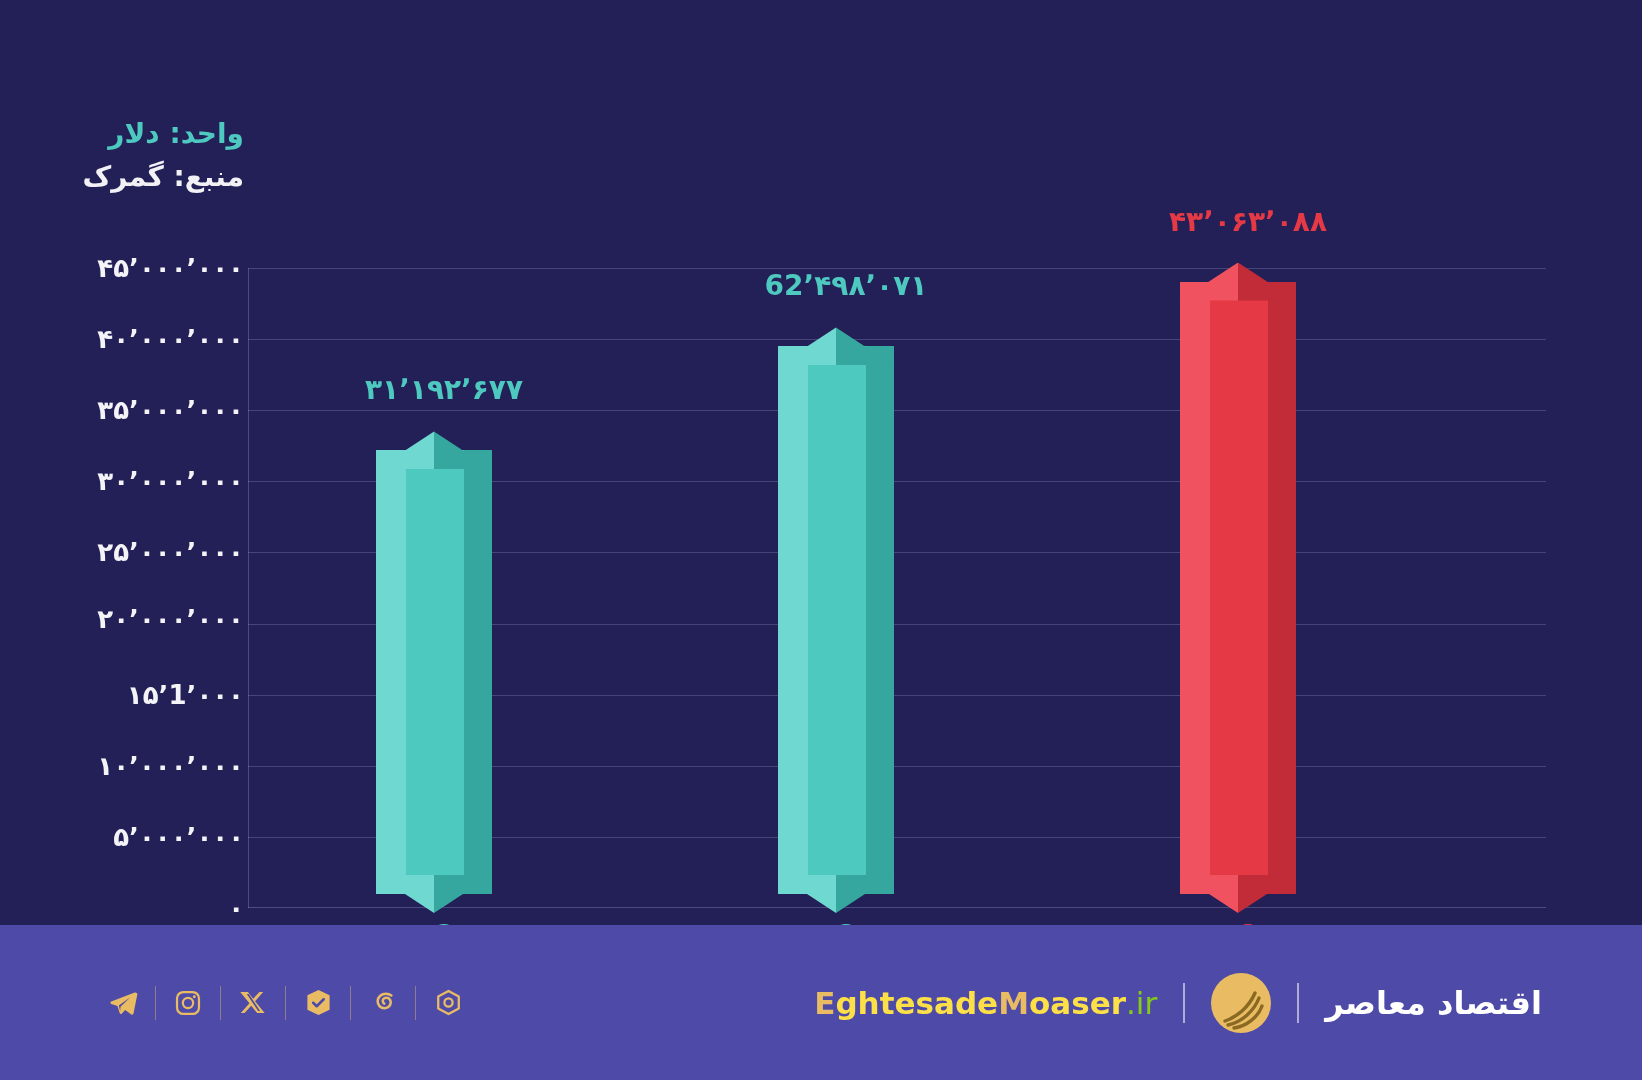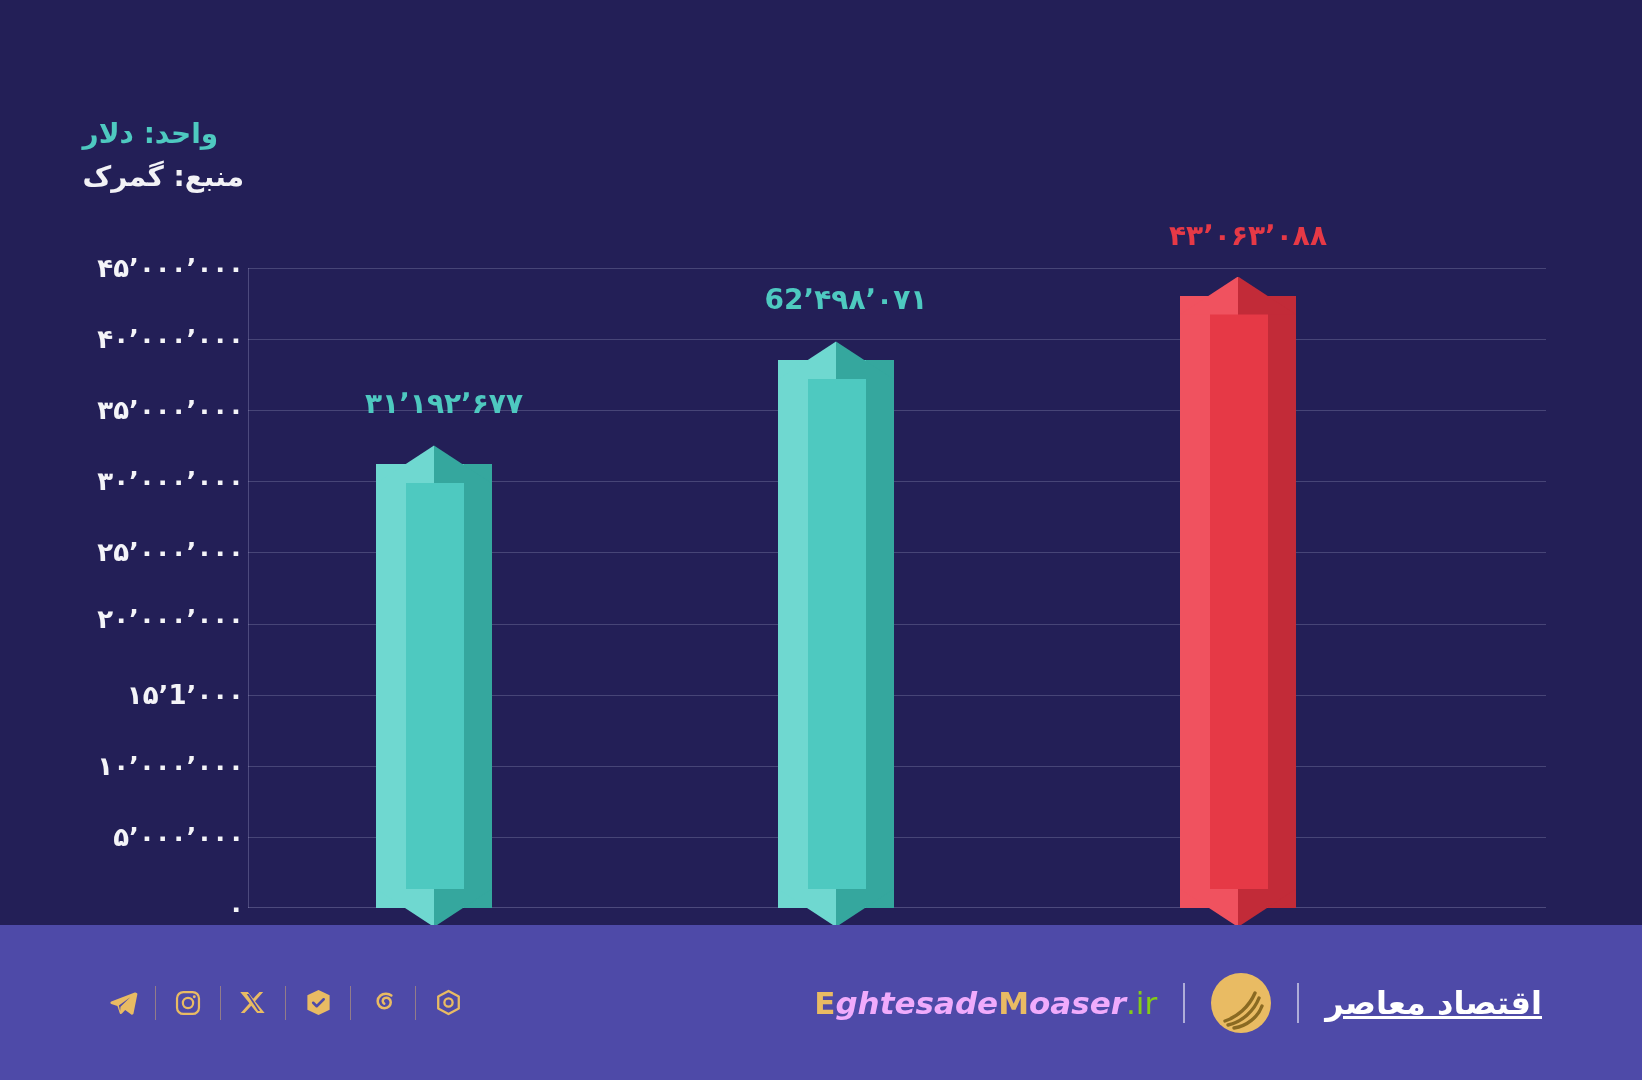--- a/index.html
+++ b/index.html
@@ -7,21 +7,21 @@
     width:1642px;height:1080px;overflow:hidden;
     background:#231f57;
     font-family:"DejaVu Sans","Liberation Sans",sans-serif;
     position:relative;
   }
   #infographic{position:absolute;inset:0;background:#231f57;}
 
   
   .meta-block{
     position:absolute;top:112px;right:1398px;
-    text-align:left;direction:rtl;line-height:1.55;
+    text-align:right;direction:rtl;line-height:1.55;
   }
   .meta-unit{font-size:28px;color:#4ec9c0;font-weight:700;white-space:nowrap;}
   .meta-source{font-size:28px;color:#f2f2f6;font-weight:700;white-space:nowrap;}
 
   .chart-title{
     position:absolute;top:108px;left:0;right:0;
     text-align:center;
     color:#e9bb63;
     font-size:52px;font-weight:700;
     letter-spacing:-.5px;
@@ -48,21 +48,21 @@
   }
   .ytick{
     position:absolute;right:1302px;
     transform:translateY(-50%);
     color:#f4f4f8;font-size:26px;font-weight:600;
     white-space:nowrap;direction:ltr;margin-left:20px;
   }
 
   
   .bar-slot{position:absolute;bottom:0;width:200px;height:100%;}
-  .bar-wrap{position:absolute;bottom:0;left:50%;transform:translateX(-50%);width:96px;}
+  .bar-wrap{position:absolute;bottom:14px;left:50%;transform:translateX(-50%);width:96px;}
   .bar-body{position:relative;width:116px;}
   .bar-left{position:absolute;left:0;top:0;bottom:0;width:30px;}
   .bar-right{position:absolute;right:0;top:0;bottom:0;width:28px;}
   .bar-cap{
     position:absolute;left:0;right:0;top:-19px;height:38px;
   }
   .cap-a{position:absolute;left:0;top:0;width:50%;height:100%;}
   .cap-b{position:absolute;right:0;top:0;width:50%;height:100%;}
   .bar-foot{
     position:absolute;left:0;right:0;bottom:-19px;height:38px;
@@ -87,30 +87,30 @@
 
   
   .footer{
     position:absolute;left:0;right:0;bottom:0;height:155px;
     background:#4e4aa8;
   }
   .footer-right{
     position:absolute;right:100px;top:50%;transform:translateY(-50%);
     display:flex;align-items:center;gap:26px;direction:rtl;
   }
-  .brand-fa{color:#ffffff;font-size:32px;font-weight:700;white-space:nowrap;text-decoration:underline;}
+  .brand-fa{color:#ffffff;font-size:32px;font-weight:700;white-space:nowrap;}
   .sep{width:2px;height:40px;background:rgba(255,255,255,.55);}
   .logo-circle{
     width:60px;height:60px;border-radius:50%;
     background:#e9bb63;position:relative;overflow:hidden;flex:none;
   }
   .logo-circle svg{position:absolute;left:0;top:0;}
   .brand-en{font-size:31px;font-weight:700;white-space:nowrap;direction:ltr;}
   .brand-en .hi{color:#e9bb63;}
-  .brand-en .lo{color:#f0abfc;font-style:italic;}
+  .brand-en .lo{color:#fde047;}
   .brand-en .tld{color:#84cc16;font-weight:400;}
 
   .socials{
     position:absolute;left:100px;top:50%;transform:translateY(-50%);
     display:flex;align-items:center;gap:0;direction:ltr;
   }
   .soc{
     width:46px;height:46px;display:flex;align-items:center;justify-content:center;
     color:#e9bb63;
   }

